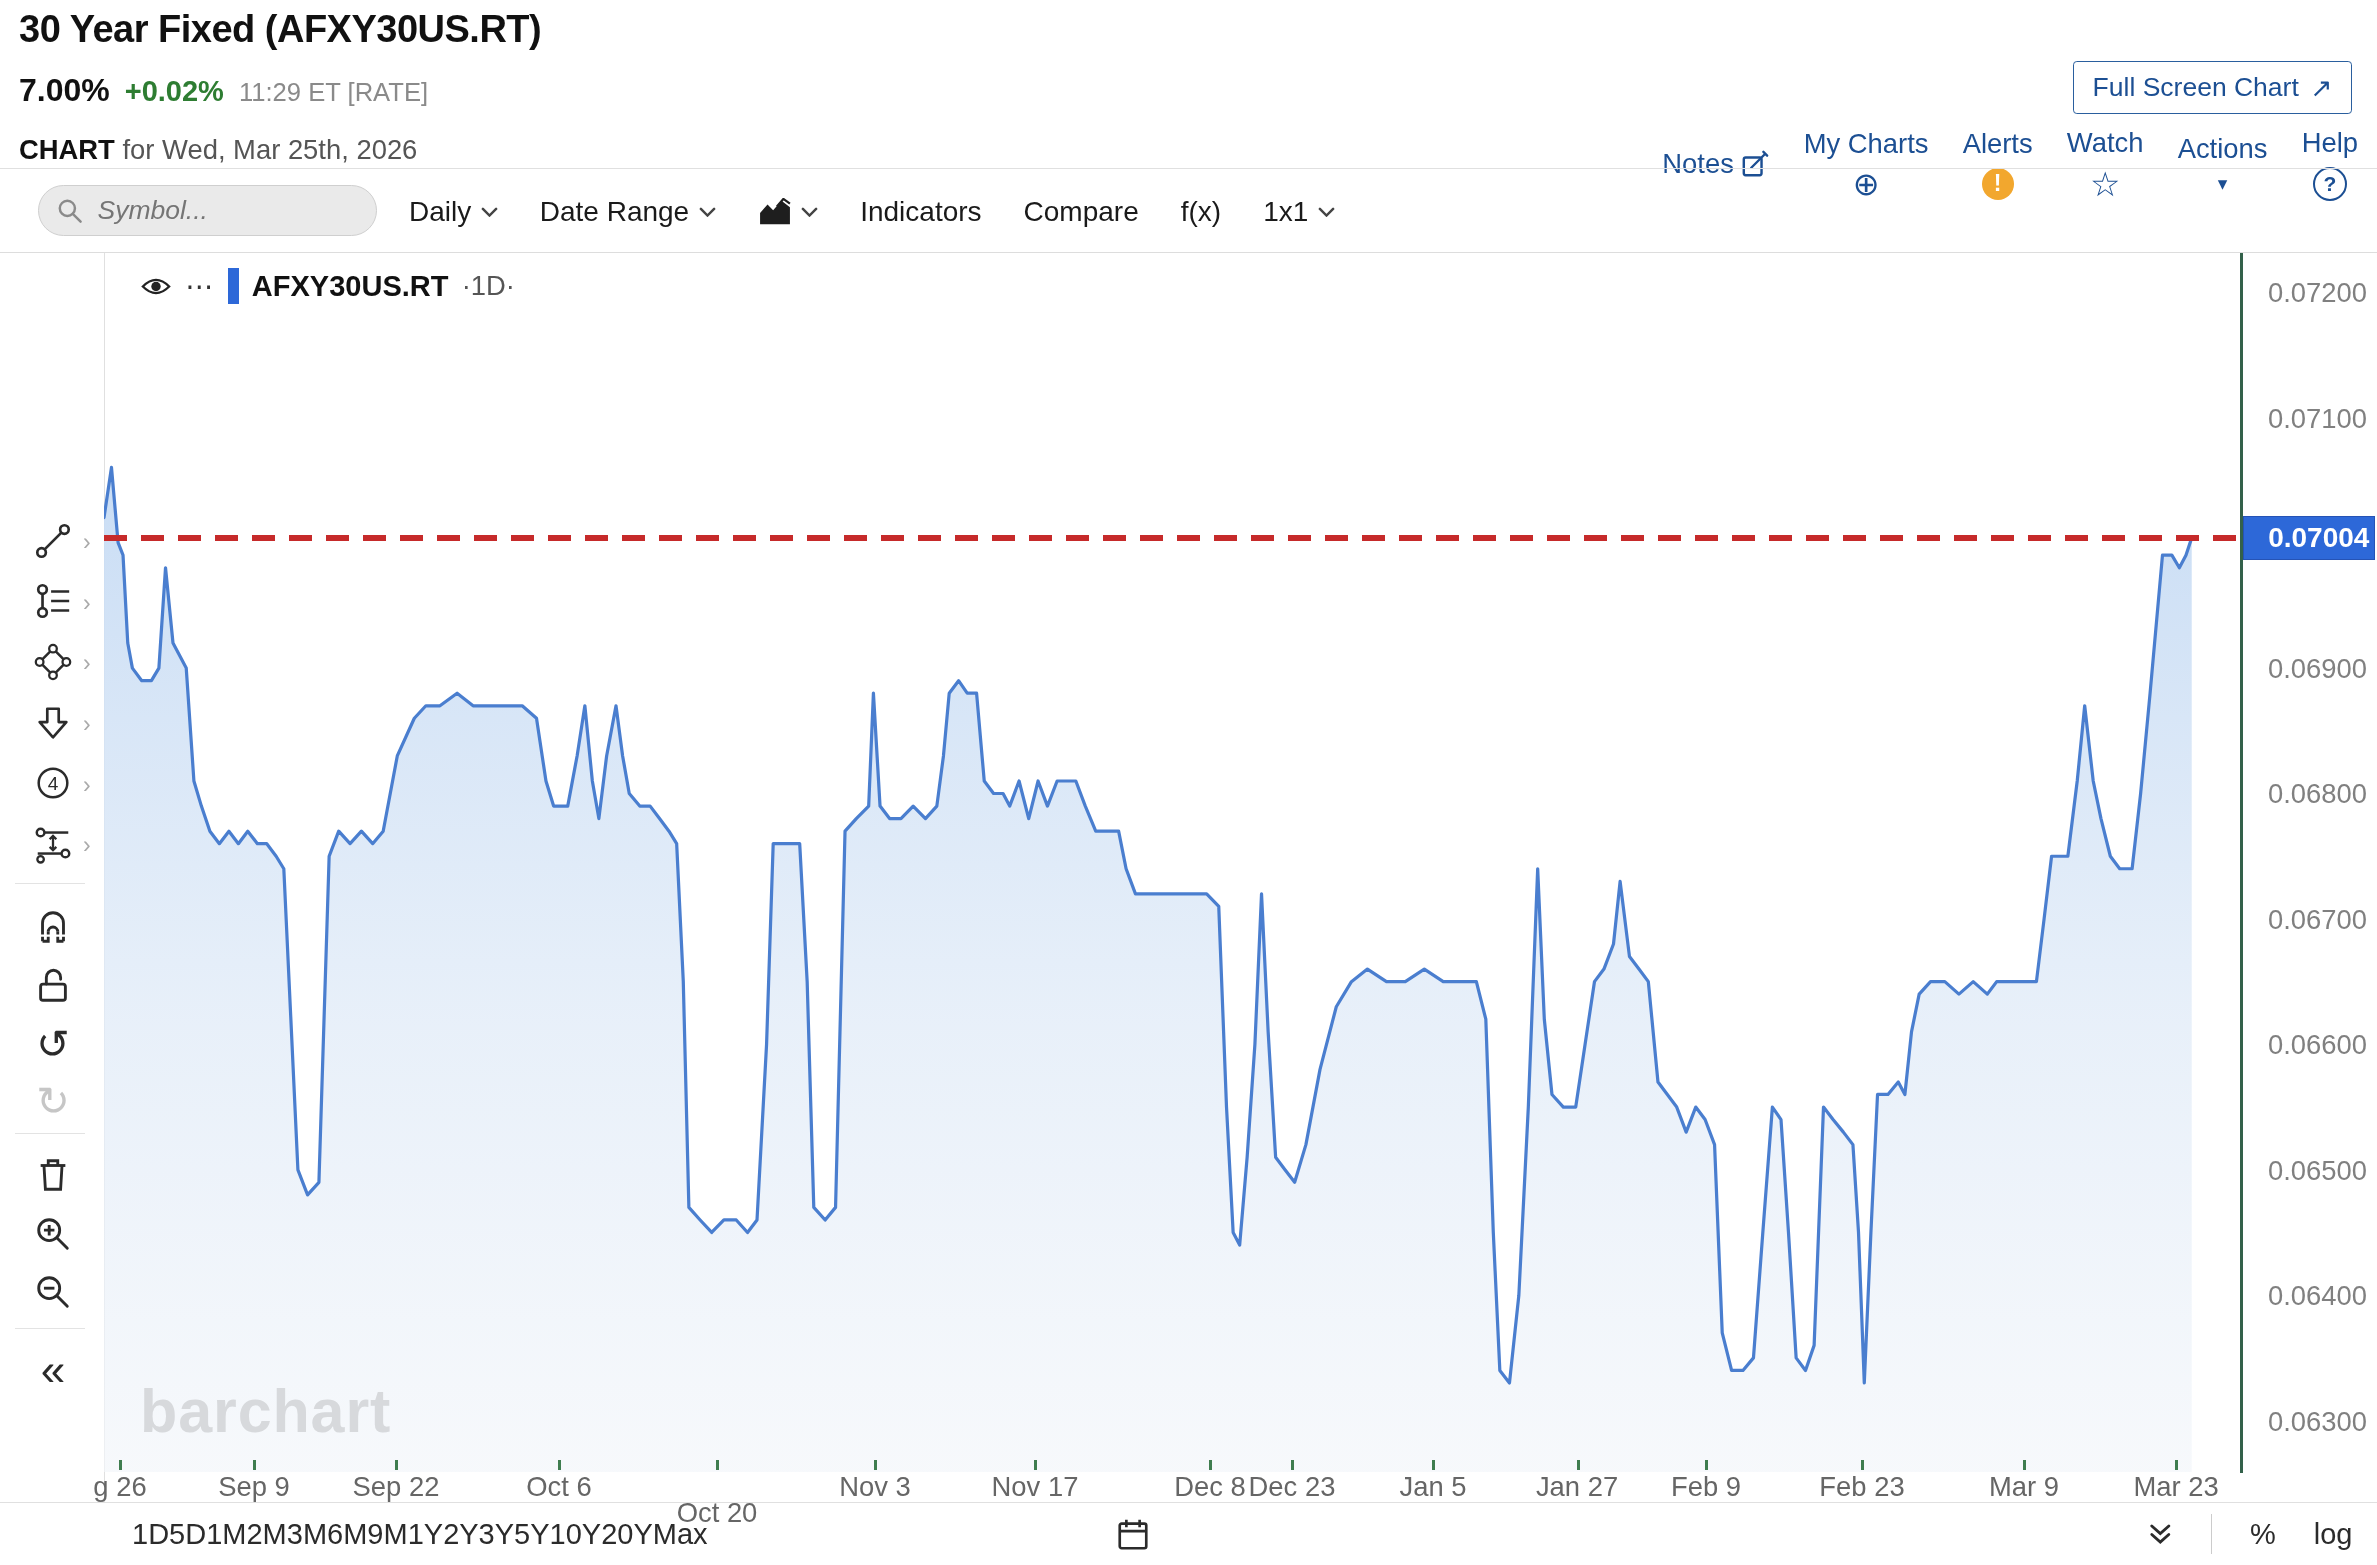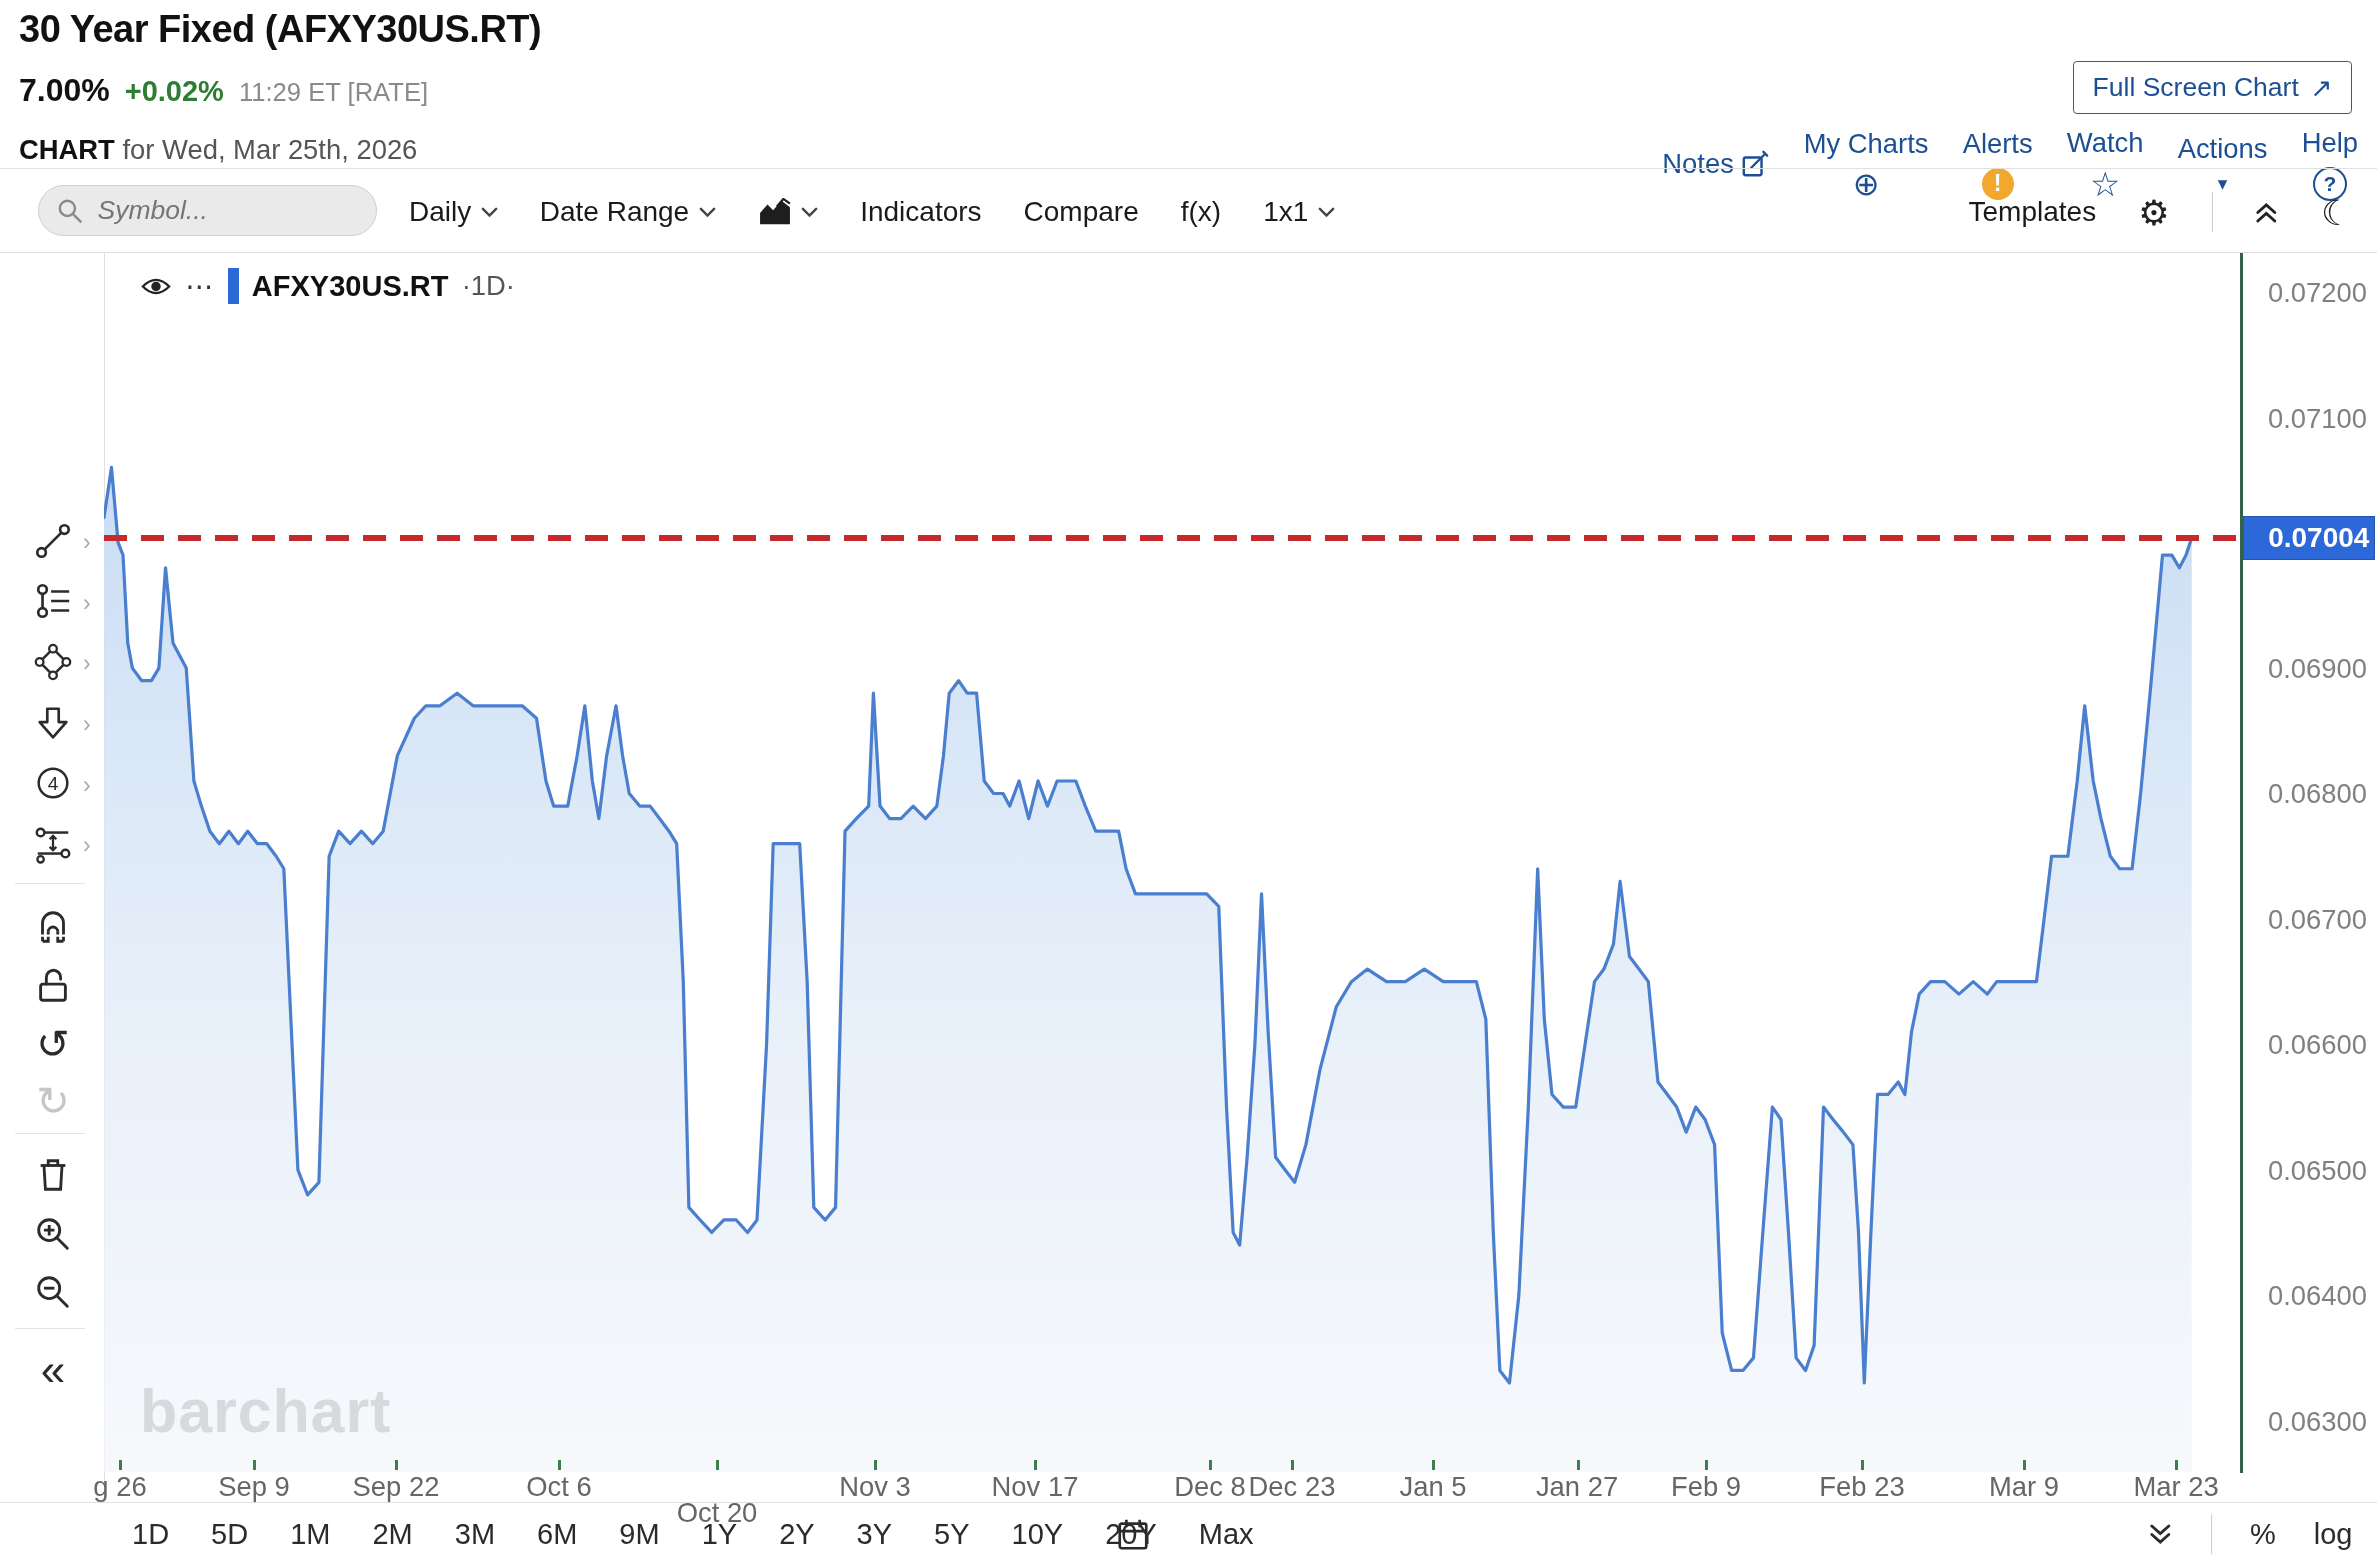--- a/index.html
+++ b/index.html
@@ -57,21 +57,21 @@
   #y-axis-line{left:2240px;top:253px;width:2.8px;height:1220px;background:#33614a;}
   #y-axis{left:2240px;top:253px;width:137px;height:1219px;}
   .y-tick{position:absolute;left:28px;font-size:27.4px;color:#808080;}
   #price-badge{position:absolute;left:2.8px;width:132px;height:44px;background:#2d68d8;border:1.9px solid #2553b5;
      box-sizing:border-box;color:#fff;font-weight:bold;font-size:28px;display:flex;align-items:center;justify-content:center;}
   #x-axis{left:104px;top:1460px;width:2136px;height:42px;}
   .x-tick-mark{position:absolute;top:0;width:2.8px;height:10.4px;background:#3f7d4f;}
   .x-tick-label{position:absolute;top:11.4px;width:132px;margin-left:-66px;text-align:center;font-size:27.4px;color:#666;white-space:nowrap;}
   
   #bottom-bar{left:0;top:1503px;width:2377px;height:62px;}
-  #ranges{position:absolute;left:132px;top:0;height:62px;display:flex;align-items:center;gap:42px;font-size:29px;color:#2b2b2b;}
+  #ranges{position:absolute;left:132px;top:0;height:62px;display:flex;align-items:center;font-size:29px;color:#2b2b2b;}
   .range-item{cursor:pointer;}
   #bottom-right{position:absolute;right:24.6px;top:0;height:62px;display:flex;align-items:center;gap:38px;font-size:29px;color:#2b2b2b;}
   svg{display:block;}
 </style>
 </head>
 <body>
 
 <div id="app">
 
   <div class="abs" id="page-title">30 Year Fixed (AFXY30US.RT)</div>
@@ -165,34 +165,20 @@
         <span>f(x)</span>
       </span>
       <span class="tb-item">
         <span>1x1</span>
         <svg width="17" height="10.4" viewBox="0 0 18 11">
             <path d="M2 2 L9 9 L16 2" fill="none" stroke="#444" stroke-width="2.6" stroke-linecap="round"></path>
           </svg>
       </span>
     </div>
 
-    <div class="tb-group" style="right:24.6px;left:auto;position:absolute;">
-      <span class="tb-item">
-        <span>Templates</span>
-      </span>
-      <span class="tb-item glyph">⚙</span>
-      <span class="vdiv"></span>
-      <span class="tb-item">
-        <svg width="24.6" height="23" viewBox="0 0 26 24">
-          <path d="M4 12 L13 4 L22 12" fill="none" stroke="#222" stroke-width="3" stroke-linecap="round"></path>
-          <path d="M4 21 L13 13 L22 21" fill="none" stroke="#222" stroke-width="3" stroke-linecap="round"></path>
-        </svg>
-      </span>
-      <span class="tb-item glyph">☾</span>
-    </div>
   </div>
 
   <div class="abs" id="sidebar">
     <span class="tool" style="top:267px;">
       <svg width="40" height="40" viewBox="0 0 42 42">
         <circle cx="9" cy="33" r="4.5" fill="none" stroke="#2b2b2b" stroke-width="2.8"></circle>
         <circle cx="33" cy="9" r="4.5" fill="none" stroke="#2b2b2b" stroke-width="2.8"></circle>
         <path d="M12.5 29.5 L29.5 12.5" stroke="#2b2b2b" stroke-width="2.8"></path>
       </svg>
     </span>

